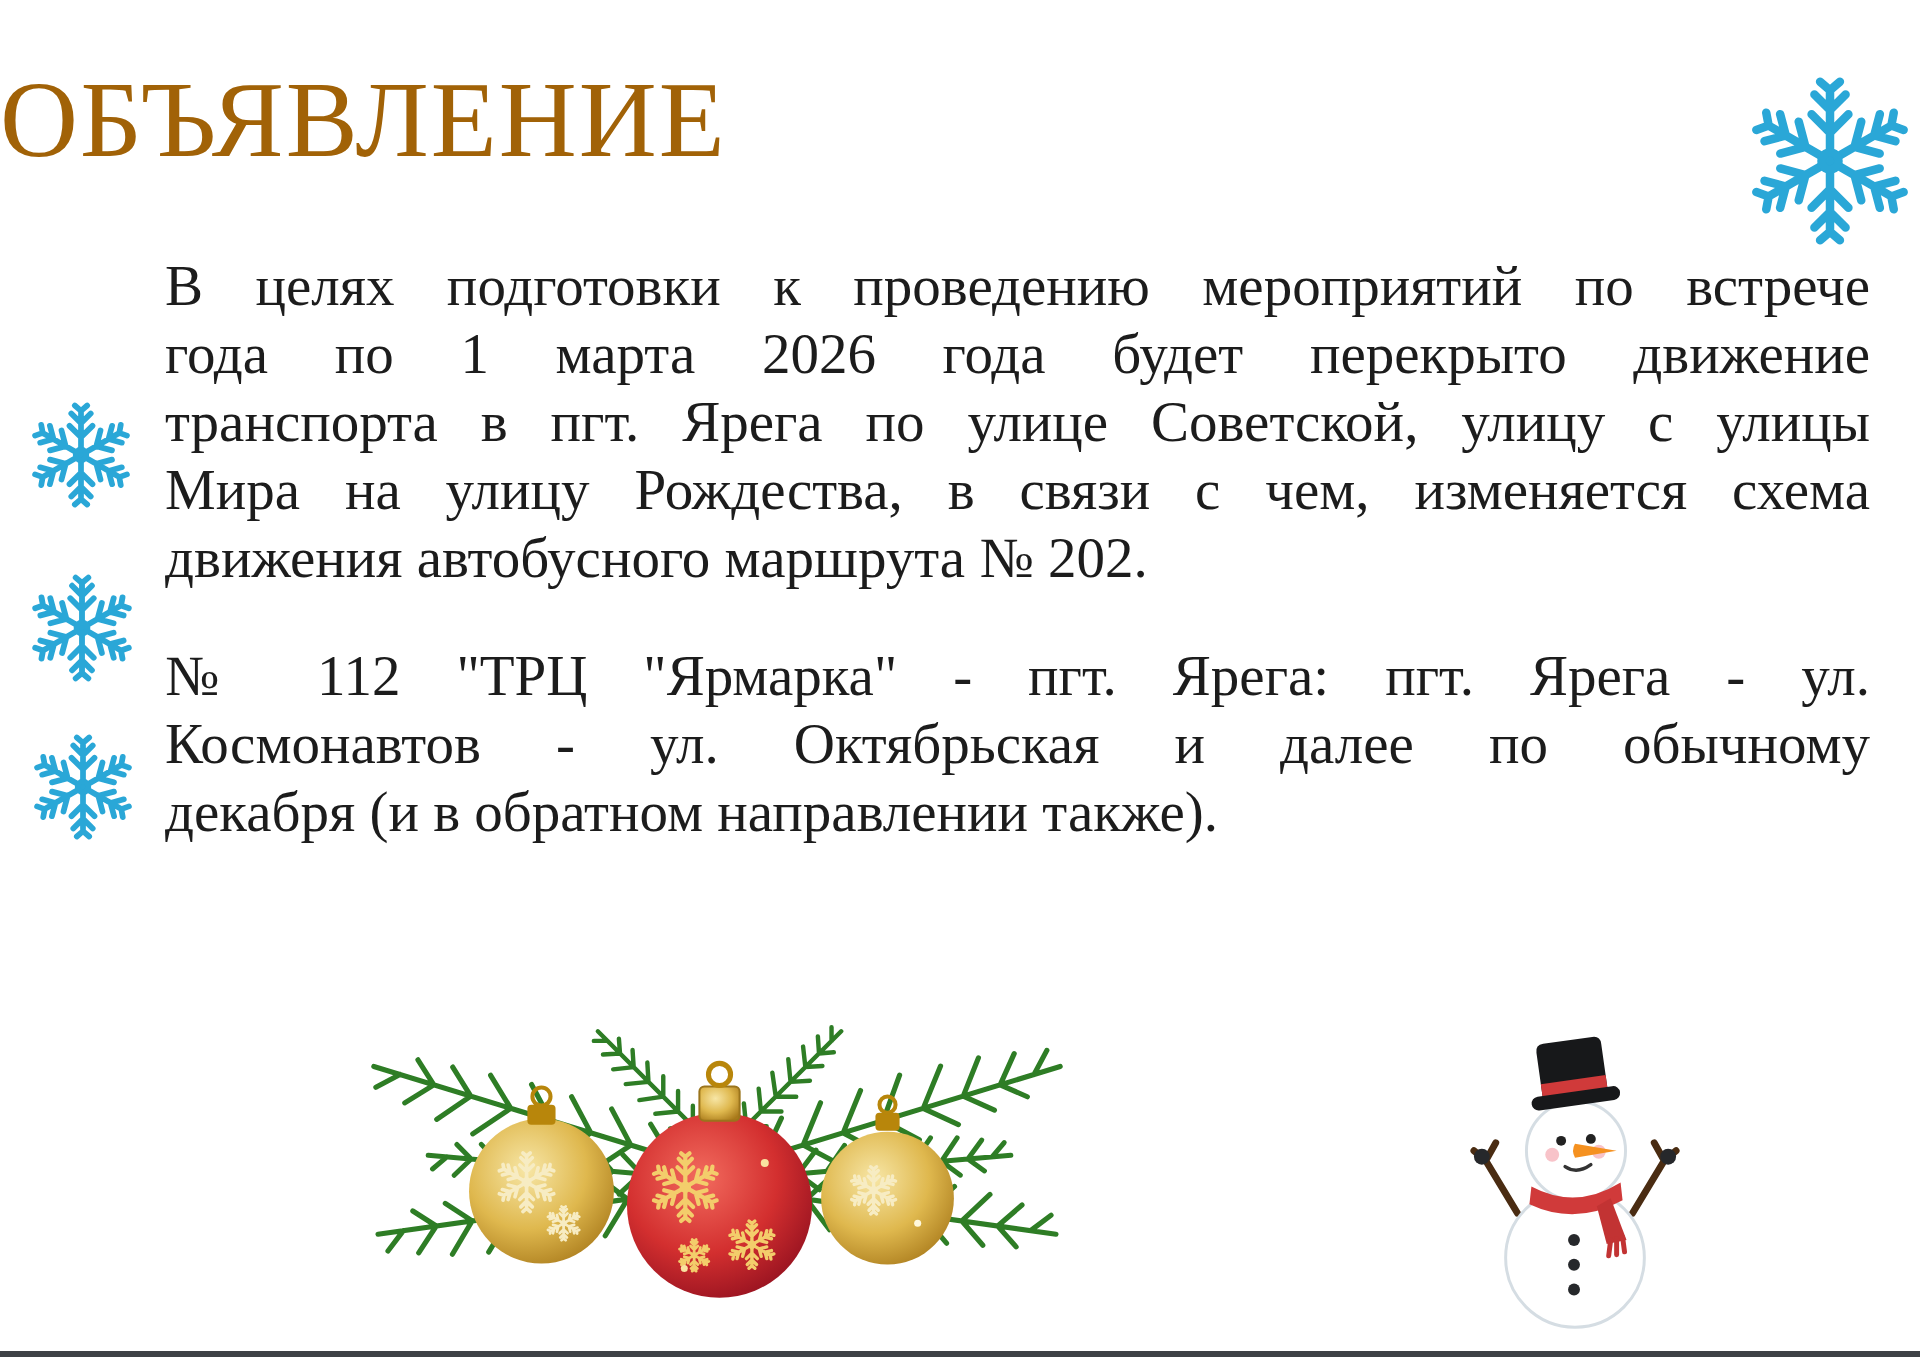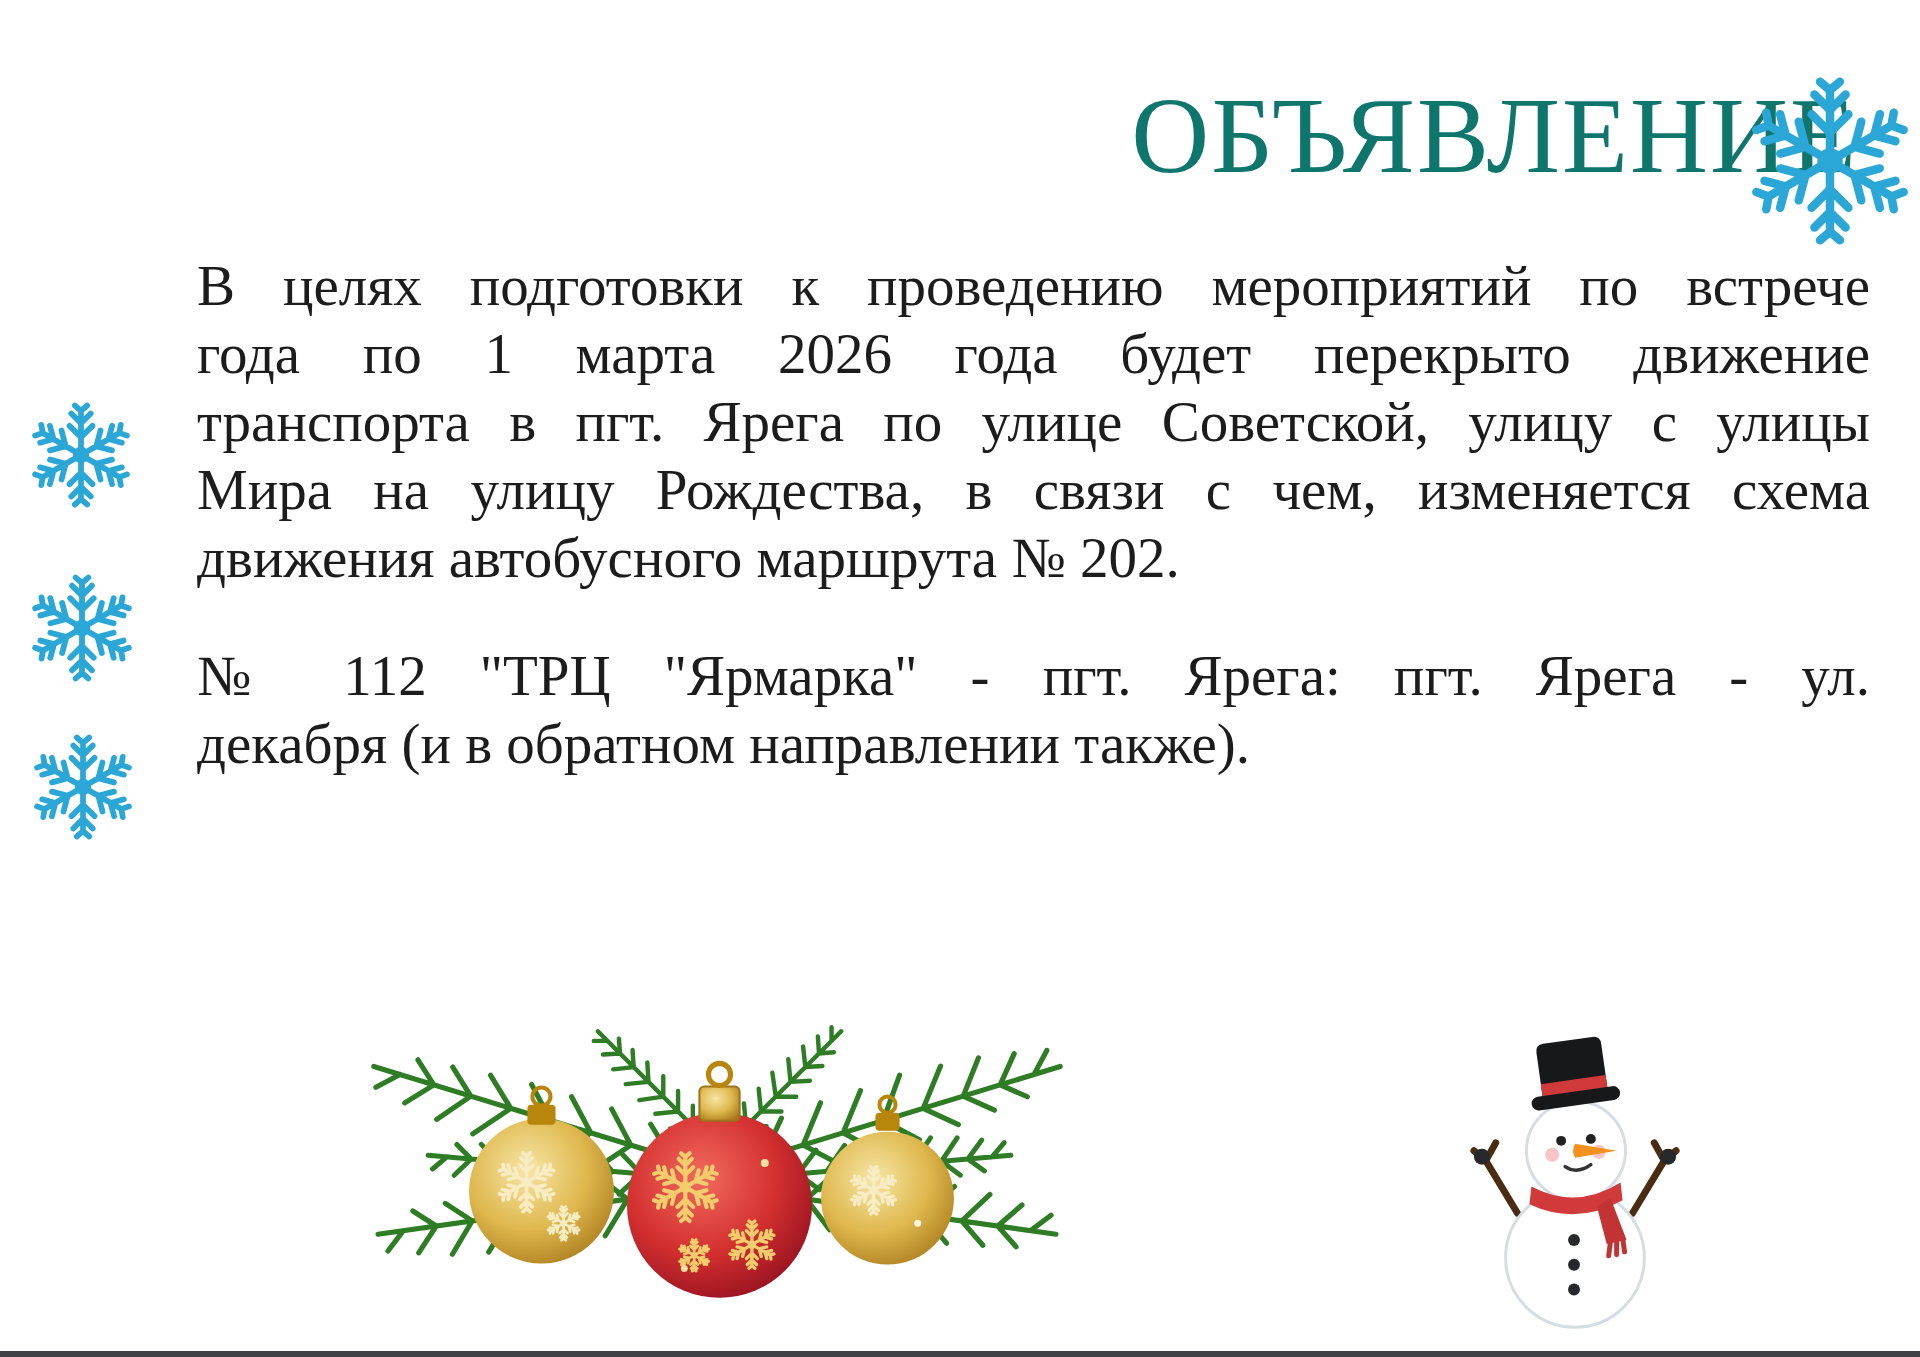--- a/index.html
+++ b/index.html
@@ -10,40 +10,39 @@
     background: #ffffff;
     overflow: hidden;
     font-family: "Liberation Serif", serif;
     color: #1c1c1c;
   }
   .page-title {
     position: absolute;
     top: 58px;
     left: 0;
     width: 1842px;
-    margin: 16px;
-    text-align: right;
+    margin: 0;
+    text-align: left;
     font-size: 108px;
     font-weight: 400;
     letter-spacing: 2px;
-    color: #0f766e;
+    color: #a16207;
   }
   .content {
     position: absolute;
     left: 165px;
     top: 252px;
     width: 1705px;
     font-size: 57px;
     line-height: 68px;
   }
   .para { margin: 0 0 50px 0; }
   .line {
     text-align: justify;
     text-align-last: justify;
-    margin-left: 32px;
     -moz-text-align-last: justify;
   }
   .line.last { text-align-last: left; -moz-text-align-last: left; }
 
   .deco { position: absolute; }
   .flake-tr   { left: 1745px; top: 76px;  width: 170px; height: 170px; }
   .flake-l1   { left: 28px;   top: 402px; width: 106px; height: 106px; }
   .flake-l2   { left: 28px;   top: 574px; width: 108px; height: 108px; }
   .flake-l3   { left: 30px;   top: 734px; width: 106px; height: 106px; }
   .ornaments  { left: 292px;  top: 1022px; width: 850px; height: 292px; }
@@ -106,20 +105,21 @@
   <div class="content">
     <div class="para">
       <div class="line">В целях подготовки к проведению мероприятий по встрече</div>
       <div class="line">года по 1 марта 2026 года будет перекрыто движение</div>
       <div class="line">транспорта в пгт. Ярега по улице Советской, улицу с улицы</div>
       <div class="line">Мира на улицу Рождества, в связи с чем, изменяется схема</div>
       <div class="line last">движения автобусного маршрута № 202.</div>
     </div>
     <div class="para">
       <div class="line">№ 112 "ТРЦ "Ярмарка" - пгт. Ярега: пгт. Ярега - ул.</div>
+      <div class="line">Космонавтов - ул. Октябрьская и далее по обычному</div>
       <div class="line last">декабря (и в обратном направлении также).</div>
     </div>
   </div>
 
   <svg class="deco ornaments" viewBox="0 0 845 290">
     <g stroke="#2e7d25" fill="none" stroke-linecap="round">
       <use href="#branch" stroke-width="3.2" transform="translate(395,140) rotate(197) scale(1.6)"></use>
       <use href="#branch" stroke-width="3.4" transform="translate(390,168) rotate(172) scale(1.5)"></use>
       <use href="#branch" stroke-width="4.5" transform="translate(360,152) rotate(185) scale(1.1)"></use>
       <use href="#branch" stroke-width="3.2" transform="translate(450,140) rotate(-17) scale(1.6)"></use>

